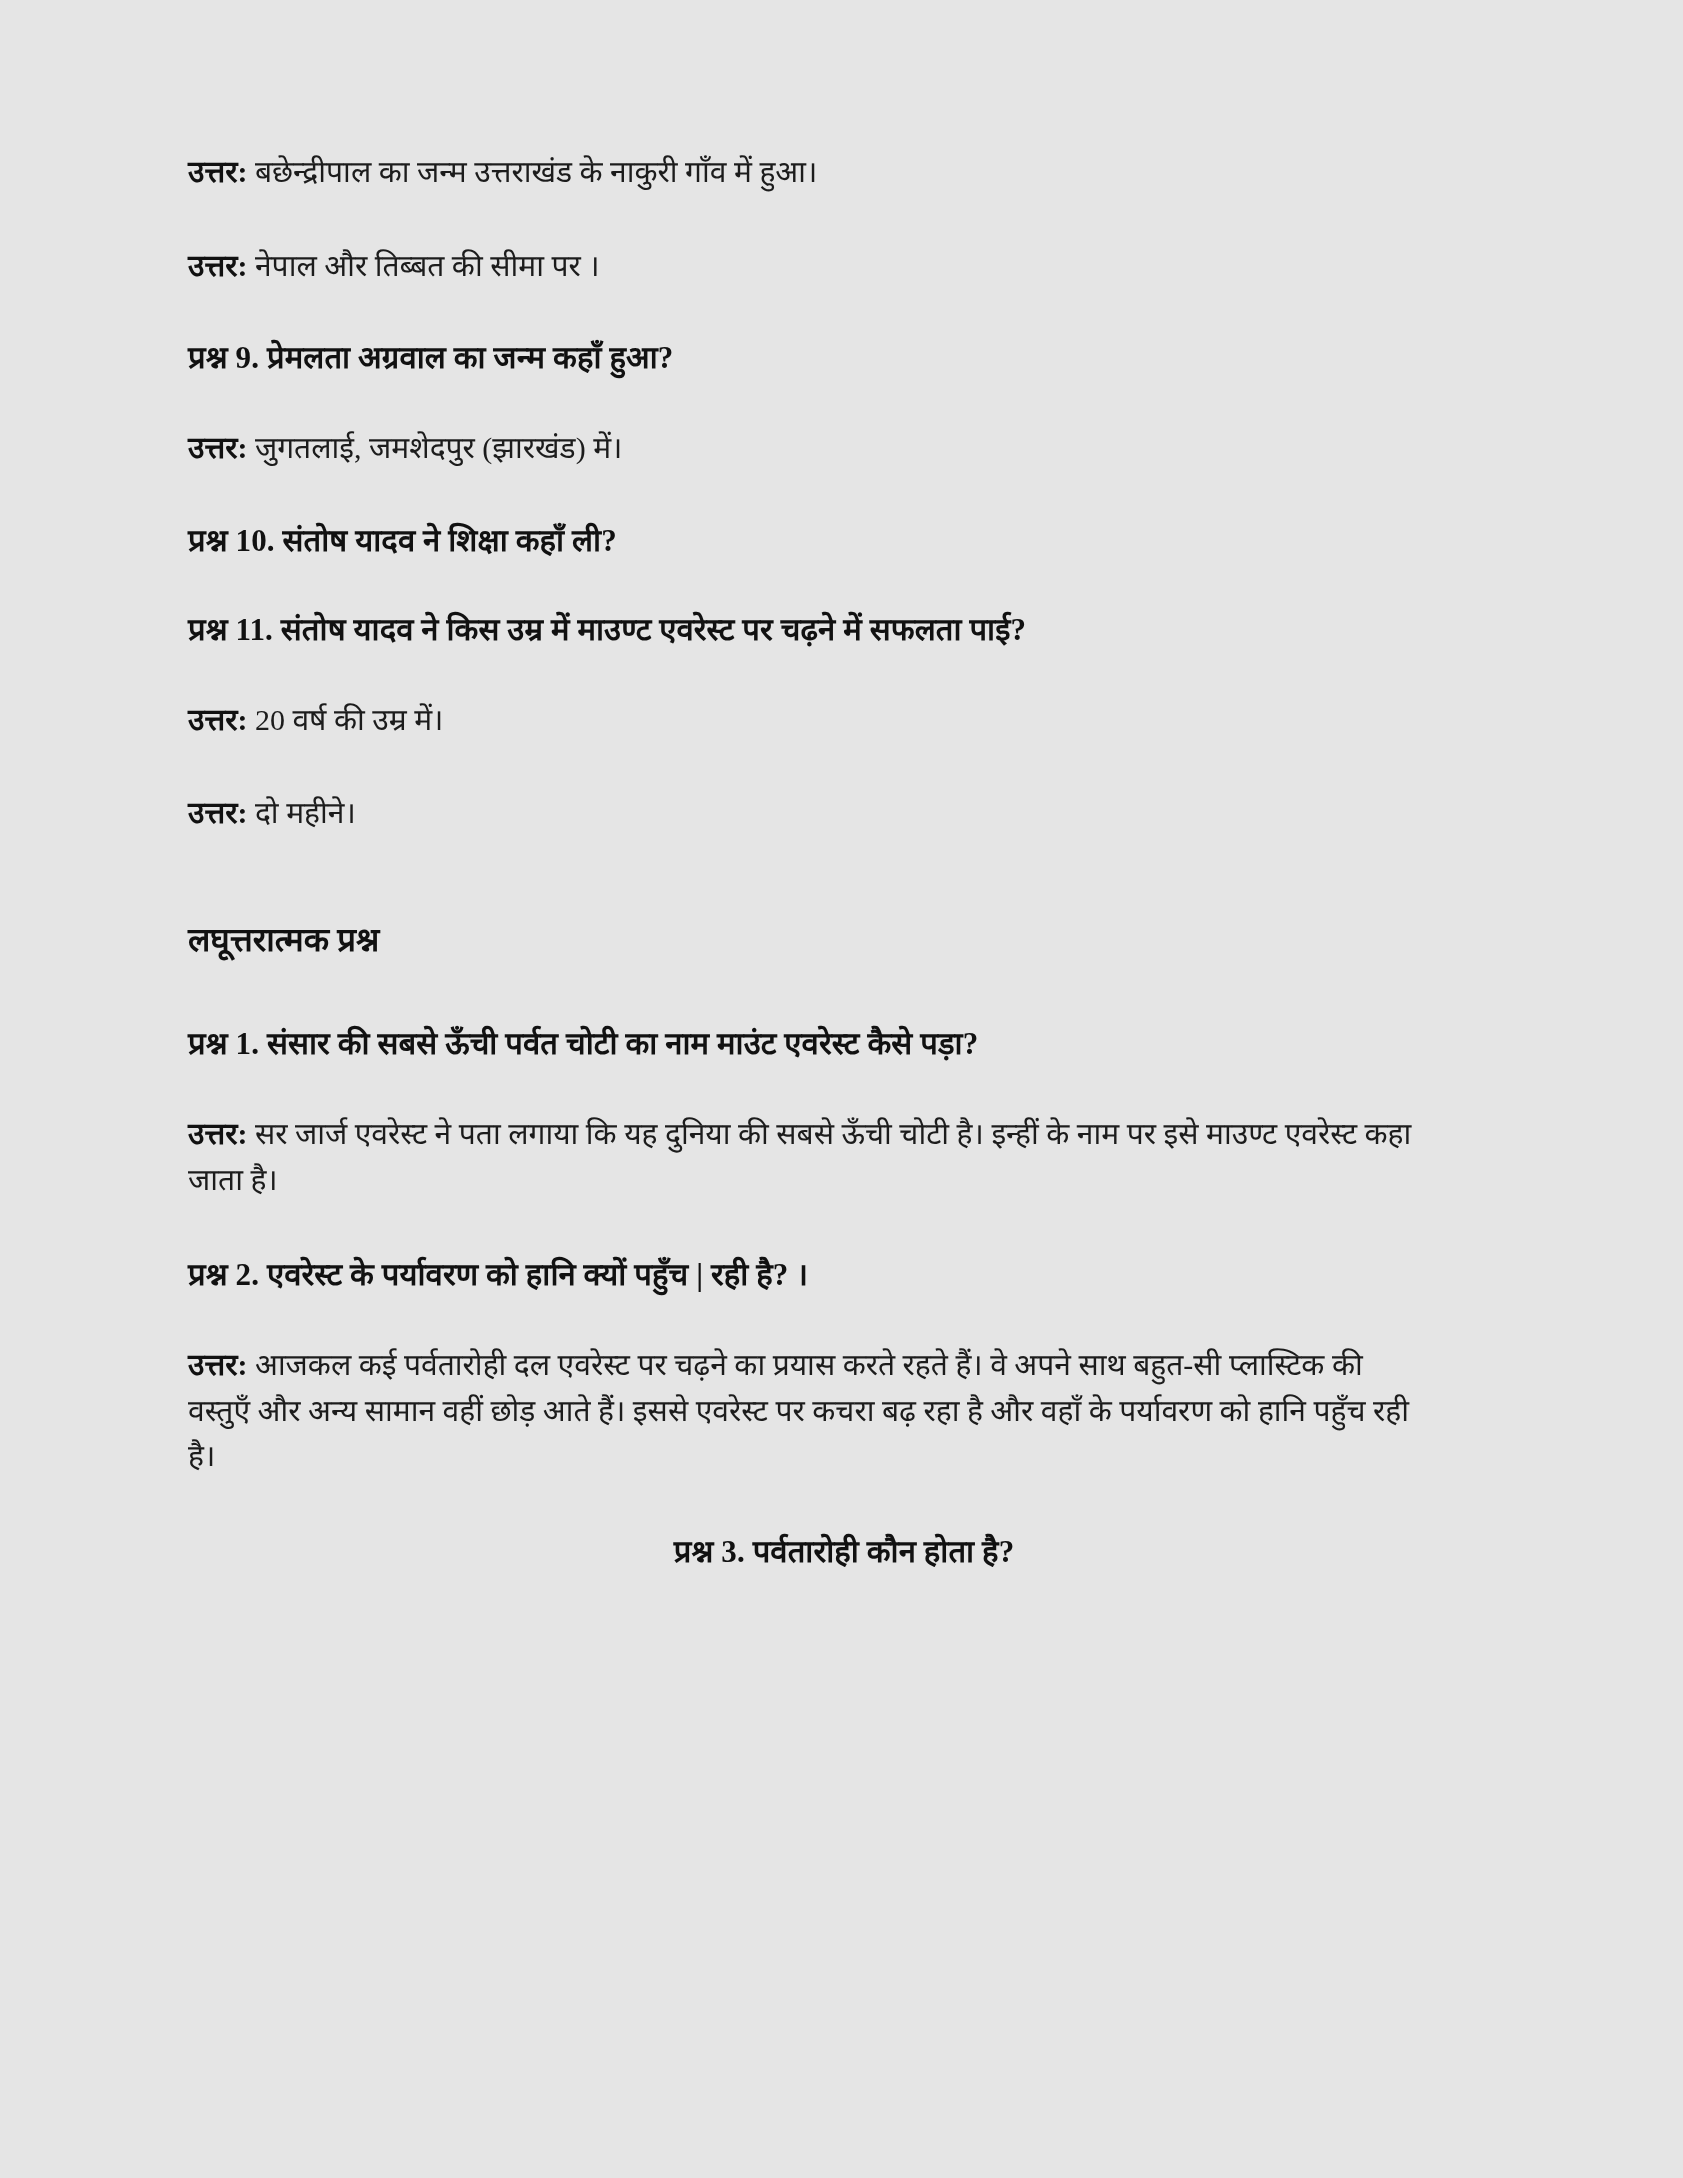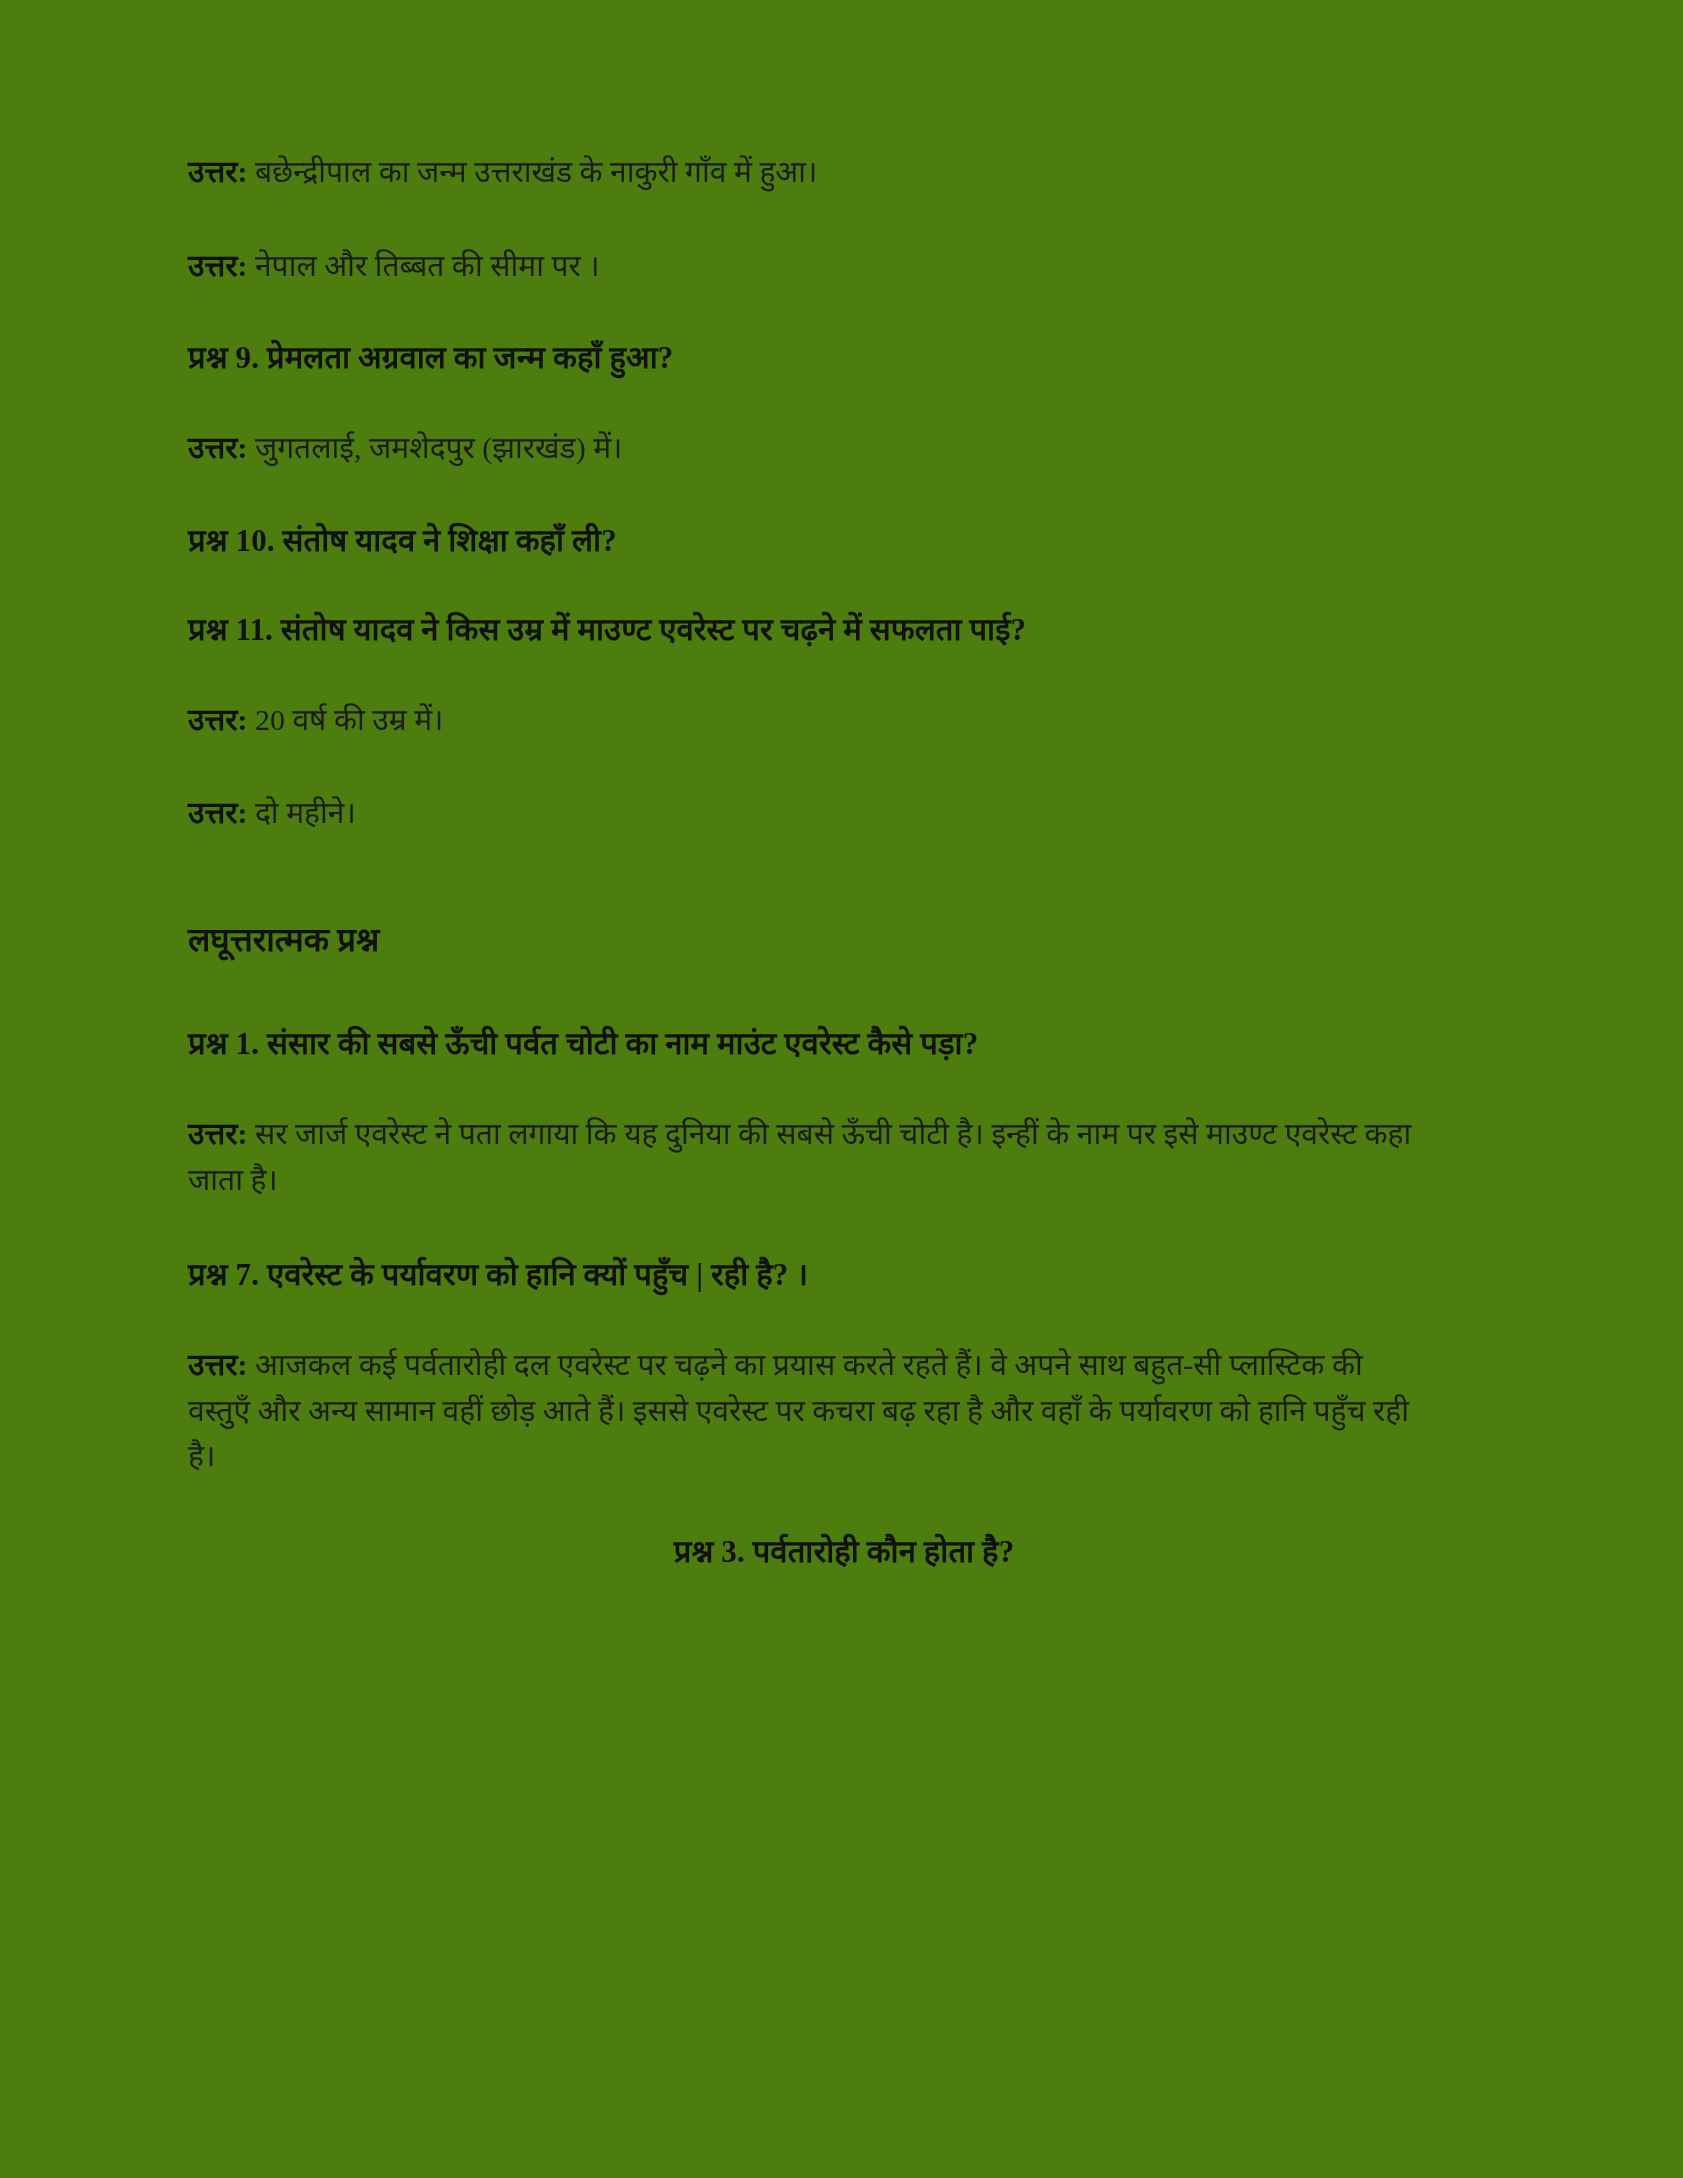--- a/index.html
+++ b/index.html
@@ -12,21 +12,21 @@
     height: 2178px;
     font-family: "Liberation Serif", "DejaVu Serif", serif;
     color: #1a1a1a;
     -webkit-font-smoothing: antialiased;
   }
   .page {
     box-sizing: border-box;
     width: 1683px;
     min-height: 2178px;
     padding: 149px 183px 59px 188px;
-    background: #4d7c0f;
+    background: #e5e5e5;
   }
   .q-heading {
     font-size: 31px;
     font-weight: 700;
     line-height: 1.45;
     letter-spacing: 0.1px;
     margin: 0 0 44px 0;
     color: #111111;
   }
   .section-heading {
@@ -80,20 +80,20 @@
 
 
   <p class="answer"><span class="lbl">उत्तर:</span><span> दो महीने।</span></p>
 
   <h1 class="section-heading">लघूत्तरात्मक प्रश्न</h1>
 
   <h2 class="q-heading">प्रश्न 1. संसार की सबसे ऊँची पर्वत चोटी का नाम माउंट एवरेस्ट कैसे पड़ा?</h2>
 
   <p class="answer para"><span class="lbl">उत्तर:</span><span> सर जार्ज एवरेस्ट ने पता लगाया कि यह दुनिया की सबसे ऊँची चोटी है। इन्हीं के नाम पर इसे माउण्ट एवरेस्ट कहा जाता है।</span></p>
 
-  <h2 class="q-heading">प्रश्न 7. एवरेस्ट के पर्यावरण को हानि क्यों पहुँच | रही है? ।</h2>
+  <h2 class="q-heading">प्रश्न 2. एवरेस्ट के पर्यावरण को हानि क्यों पहुँच | रही है? ।</h2>
 
   <p class="answer para"><span class="lbl">उत्तर:</span><span> आजकल कई पर्वतारोही दल एवरेस्ट पर चढ़ने का प्रयास करते रहते हैं। वे अपने साथ बहुत-सी प्लास्टिक की वस्तुएँ और अन्य सामान वहीं छोड़ आते हैं। इससे एवरेस्ट पर कचरा बढ़ रहा है और वहाँ के पर्यावरण को हानि पहुँच रही है।</span></p>
 
   <h2 class="q-heading last-q">प्रश्न 3. पर्वतारोही कौन होता है?</h2>
 
 </div>
 
 
 </body></html>

